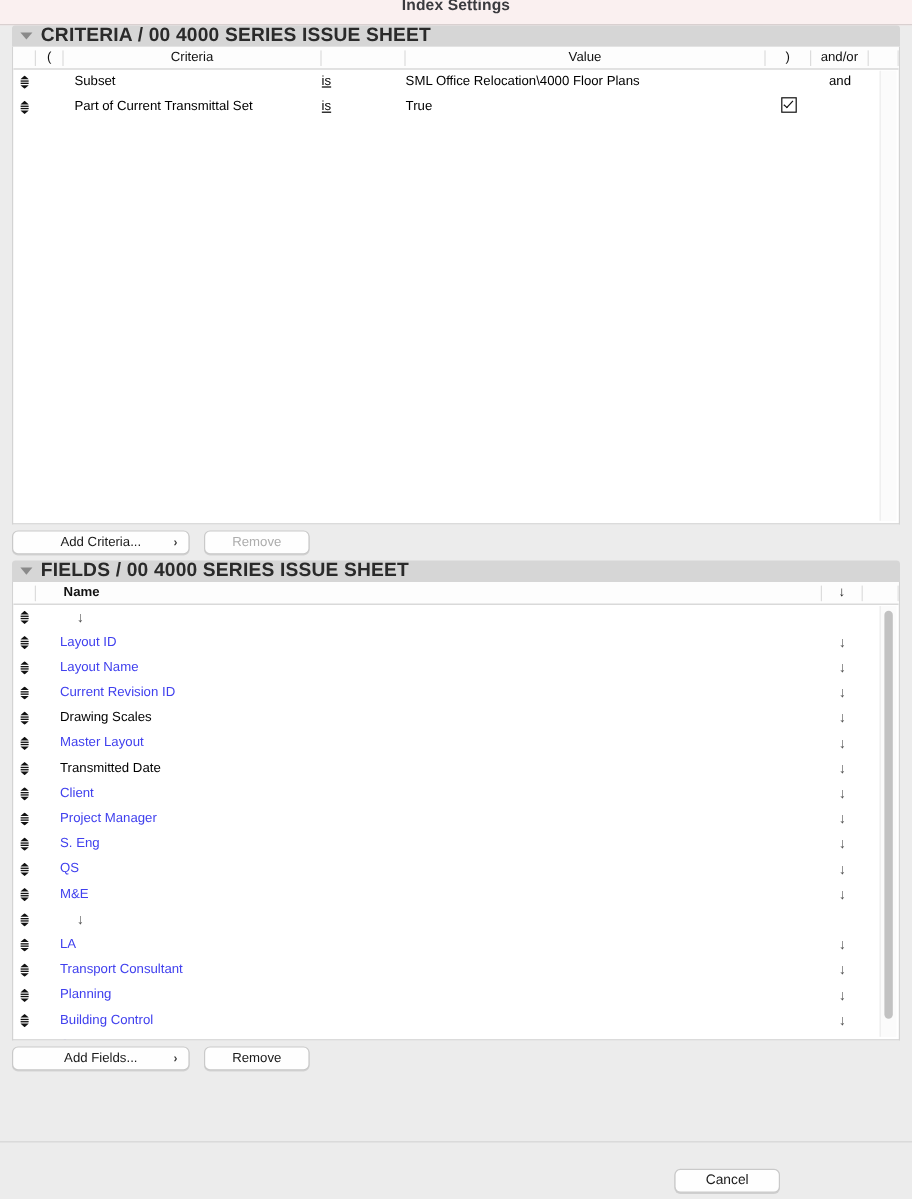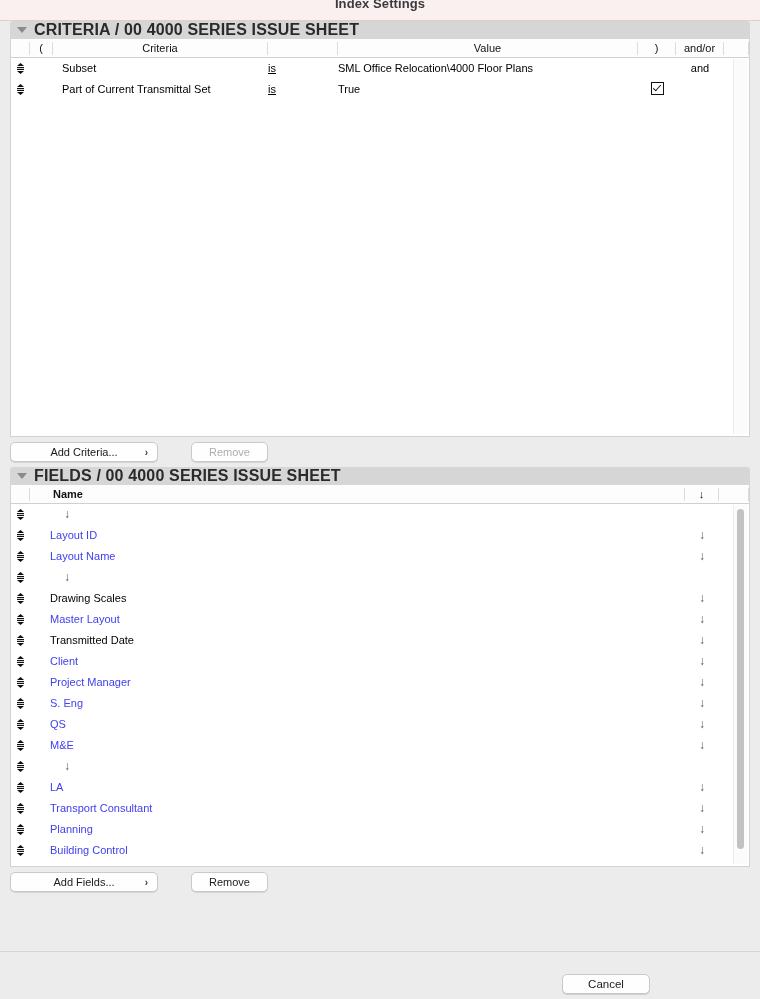--- a/index.html
+++ b/index.html
@@ -182,39 +182,38 @@
     border-radius: 4px;
     background: #c2c2c2;
   }
 
   
   .btn-row {
     display: flex;
     align-items: center;
     padding: 0 10px;
     height: 30px;
-    gap: 21px;
   }
   .btn {
     height: 20px;
     border-radius: 5px;
     background: #fefefe;
     border: 1px solid #c9c9c9;
     box-shadow: 0 1px 0.5px rgba(0,0,0,.10);
     font-size: 11px;
     color: #1a1a1a;
     display: flex;
     align-items: center;
     justify-content: center;
     position: relative;
     box-sizing: border-box;
     font-family: "Liberation Sans", sans-serif;
   }
   .btn.wide { width: 148px; }
-  .btn.mid  { width: 77px; }
+  .btn.mid  { width: 88px; }
   .btn.disabled { color: #adadad; }
   .btn .chev {
     position: absolute;
     right: 9px;
     font-size: 10px;
     font-weight: bold;
     color: #3c3c3c;
   }
   .btn + .btn { margin-left: 12px; }
 
@@ -387,20 +386,21 @@
       <div class="row">
         <div class="cell f-drag drag">
           <svg width="7" height="11" viewBox="0 0 7 11">
             <path d="M3.5 0 L7 3 L0 3 Z" fill="#111"></path>
             <rect x="0" y="4" width="7" height="1.1" fill="#111"></rect>
             <rect x="0" y="5.9" width="7" height="1.1" fill="#111"></rect>
             <path d="M3.5 11 L7 8 L0 8 Z" fill="#111"></path>
           </svg>
         </div>
         <div class="cell f-gap"></div>
+        <div class="cell f-name blue">Current Revision ID</div>
         <div class="cell f-sort sort-arrow">↓</div>
         <div class="cell f-end"></div>
       </div>
       <div class="row">
         <div class="cell f-drag drag">
           <svg width="7" height="11" viewBox="0 0 7 11">
             <path d="M3.5 0 L7 3 L0 3 Z" fill="#111"></path>
             <rect x="0" y="4" width="7" height="1.1" fill="#111"></rect>
             <rect x="0" y="5.9" width="7" height="1.1" fill="#111"></rect>
             <path d="M3.5 11 L7 8 L0 8 Z" fill="#111"></path>

